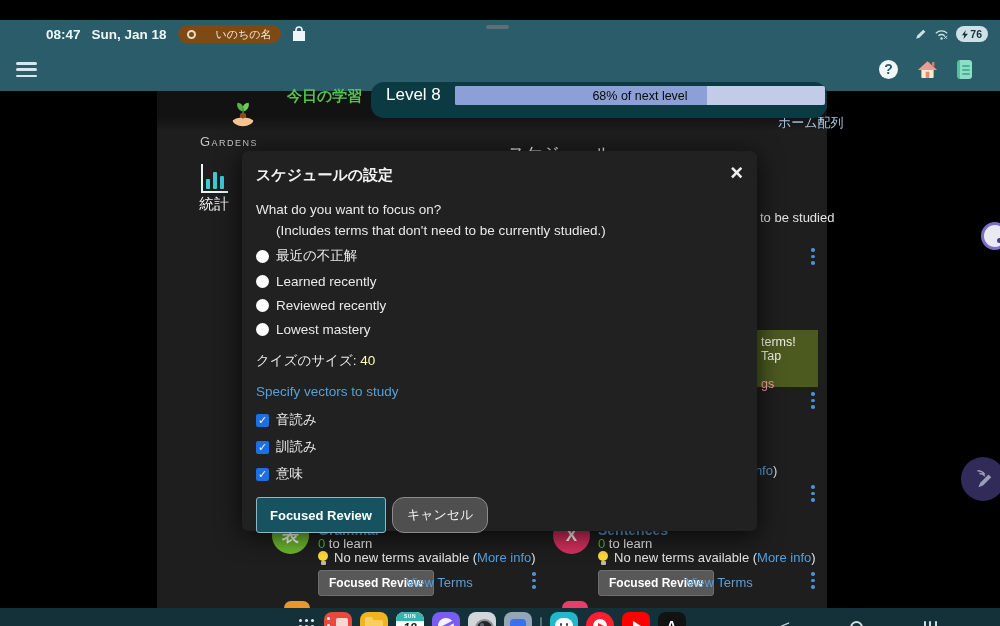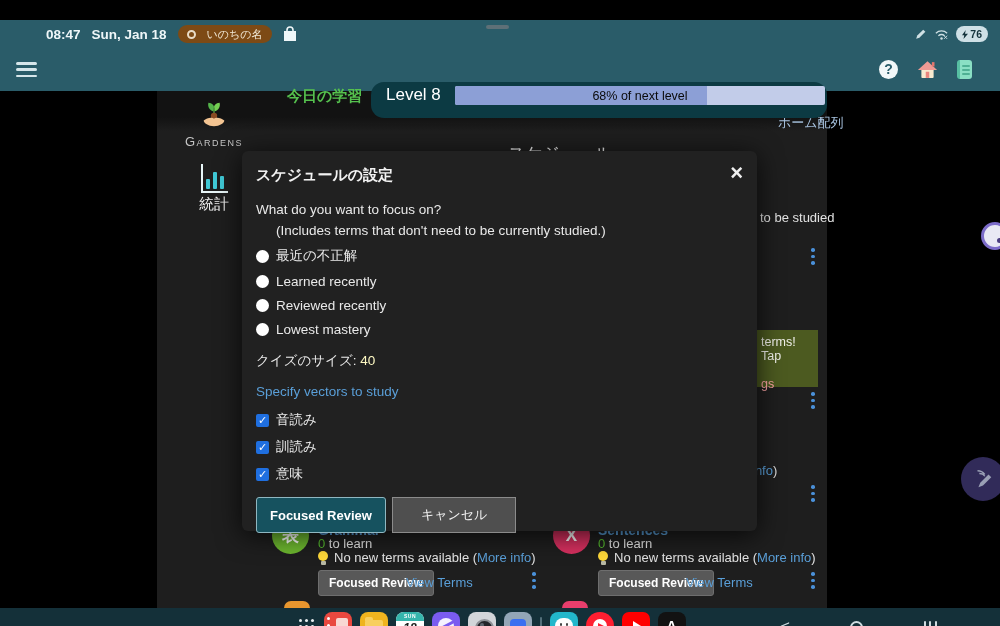--- a/index.html
+++ b/index.html
@@ -6,21 +6,21 @@
   html,body { width:1000px; height:626px; background:#000; overflow:hidden;
     font-family:"Liberation Sans","DejaVu Sans",sans-serif; }
   #screen { position:relative; width:1000px; height:626px; background:#000; overflow:hidden;margin-top:20px; }
 
   
   .status-bar { position:absolute; left:0; top:0; width:1000px; height:28px; background:#2a5c69;
     display:flex; align-items:center; color:#eef6f8; }
   .sb-left { display:flex; align-items:center; gap:11px; padding-left:46px; }
   .sb-time { font-size:13.5px; font-weight:bold; }
   .sb-date { font-size:13.5px; font-weight:bold; }
-  .sb-badge { display:flex; align-items:center; gap:11px; background:#7d4a15; border-radius:9px;
+  .sb-badge { display:flex; align-items:center; gap:20px; background:#7d4a15; border-radius:9px;
     height:18px; padding:0 9px; font-size:11px; color:#f2ead8; }
   .sb-badge-ring { width:9px; height:9px; border:2px solid #e9dcc6; border-radius:50%; }
   .camera-dash { position:absolute; left:486px; top:5px; width:23px; height:4px; border-radius:2px; background:#5e7077; }
   .sb-right { position:absolute; right:12px; top:0; height:28px; display:flex; align-items:center; gap:7px; }
   .battery-pill { display:flex; align-items:center; gap:2px; background:#cfe0e6; color:#14333c;
     border-radius:9px; height:16px; padding:0 6px; font-size:10.5px; font-weight:bold; }
 
   
   .app-header { position:absolute; left:0; top:28px; width:1000px; height:43px; background:#2a5c69; }
   .hamburger { position:absolute; left:16px; top:14px; width:21px; height:15px; display:flex;
@@ -41,21 +41,21 @@
   .today-label { position:absolute; left:287px; top:67px; font-size:15px; font-weight:bold; color:#55c14e; }
   .level-capsule { position:absolute; left:371px; top:62px; width:456px; height:36px; background:#0c3a43; border-radius:13px; }
   .level-text { position:absolute; left:15px; top:3px; font-size:17px; color:#fff; }
   .progress-track { position:absolute; left:84px; top:4px; width:370px; height:19px; background:#c2cce9; border-radius:2px; overflow:hidden; }
   .progress-fill { position:absolute; left:0; top:0; height:100%; background:#8c9fd6; }
   .progress-label { position:absolute; left:0; top:0; width:100%; height:100%; display:flex; align-items:center;
     justify-content:center; font-size:12.5px; color:#0a0a0a; }
   .home-link { position:absolute; left:778px; top:94px; font-size:13px; color:#a9c5e2; cursor:pointer; }
 
   
-  .gardens-item { position:absolute; left:170px; top:78px; width:88px; text-align:center; cursor:pointer; }
+  .gardens-item { position:absolute; left:170px; top:78px; width:88px; text-align:right; cursor:pointer; }
   .gardens-label { margin-top:2px; font-size:13px; color:#c6c6c6; font-variant:small-caps; letter-spacing:1.5px; }
   .stats-item { position:absolute; left:170px; top:144px; width:88px; text-align:center; cursor:pointer; }
   .stats-icon { display:inline-block; width:27px; height:29px; border-left:2.5px solid #e8f6f8;
     border-bottom:2.5px solid #e8f6f8; padding:0 0 2px 3px; }
   .stats-bars { display:flex; align-items:flex-end; gap:2.5px; height:100%; }
   .stats-bars i { display:block; width:4.5px; background:#40c9d6; border-radius:1px; }
   .stats-label { margin-top:2px; font-size:15px; color:#ececec; }
 
   
   .bg-heading { position:absolute; left:440px; top:122px; width:240px; text-align:center;
@@ -103,22 +103,22 @@
   .quiz-size a { color:#fef9c3; cursor:pointer; text-decoration:none; }
   .vectors-link { margin-top:14px; font-size:13.5px; color:#5a9fd8; cursor:pointer; }
   .check-row { display:flex; align-items:center; gap:7px; font-size:13.5px; margin-top:9px; }
   .c1 { margin-top:12px; }
   .checkbox { width:13px; height:13px; background:#1f6fe0; border-radius:2px; color:#fff;
     font-size:11px; line-height:13px; text-align:center; flex:0 0 auto; }
   .checkbox::after { content:"✓"; }
   .modal-btns { margin-top:14px; display:flex; gap:6px; }
   .btn-confirm { background:#16525f; border:1px solid #8fb7c1; border-radius:3px; color:#fff;
     font-size:13px; font-weight:bold; padding:8px 13px; cursor:pointer; }
-  .btn-cancel { background:#4f4f4f; border:1px solid #8b8b8b; border-radius:0; color:#f0f0f0;
-    font-size:13px; padding:8px 28px; cursor:pointer;text-align:right; }
+  .btn-cancel { background:#4f4f4f; border:1px solid #8b8b8b; border-radius:12px; color:#f0f0f0;
+    font-size:13px; padding:8px 14px; cursor:pointer;text-align:right; }
 
   
   .assist-ball { position:absolute; left:981px; top:202px; width:28px; height:28px; border-radius:50%;
     background:#e9e9f4; border:3px solid #7c6cc9; z-index:20; cursor:pointer; }
   .assist-ball::after { content:""; position:absolute; right:4px; bottom:4px; width:5px; height:5px; border-radius:50%; background:#4a3d80; }
   .spen-btn { position:absolute; left:961px; top:437px; width:44px; height:44px; border-radius:50%;
     background:#312b59; z-index:20; cursor:pointer; display:flex; align-items:center; justify-content:center; }
 
   
   .taskbar { position:absolute; left:0; top:588px; width:1000px; height:38px; background:#143039; z-index:30; }

